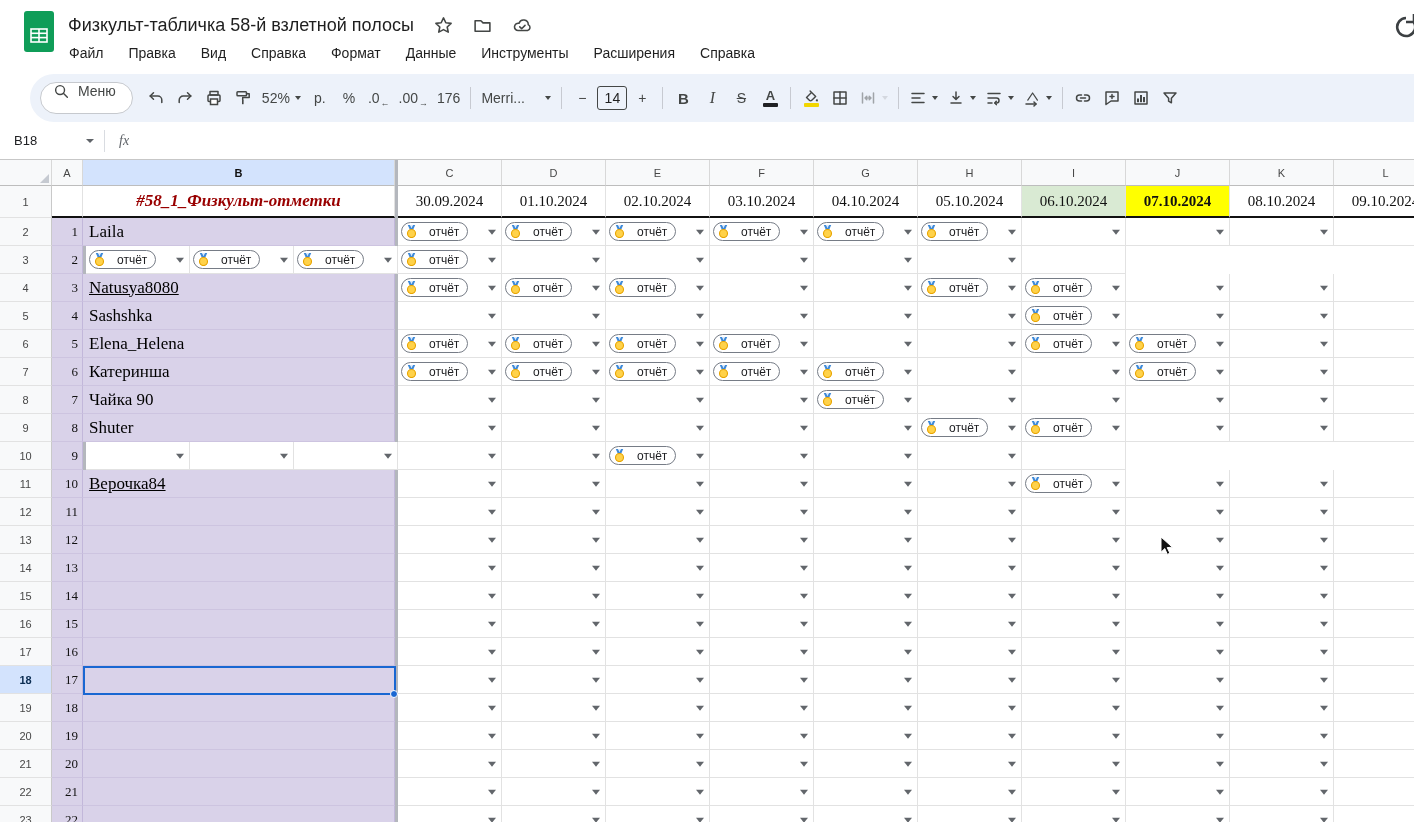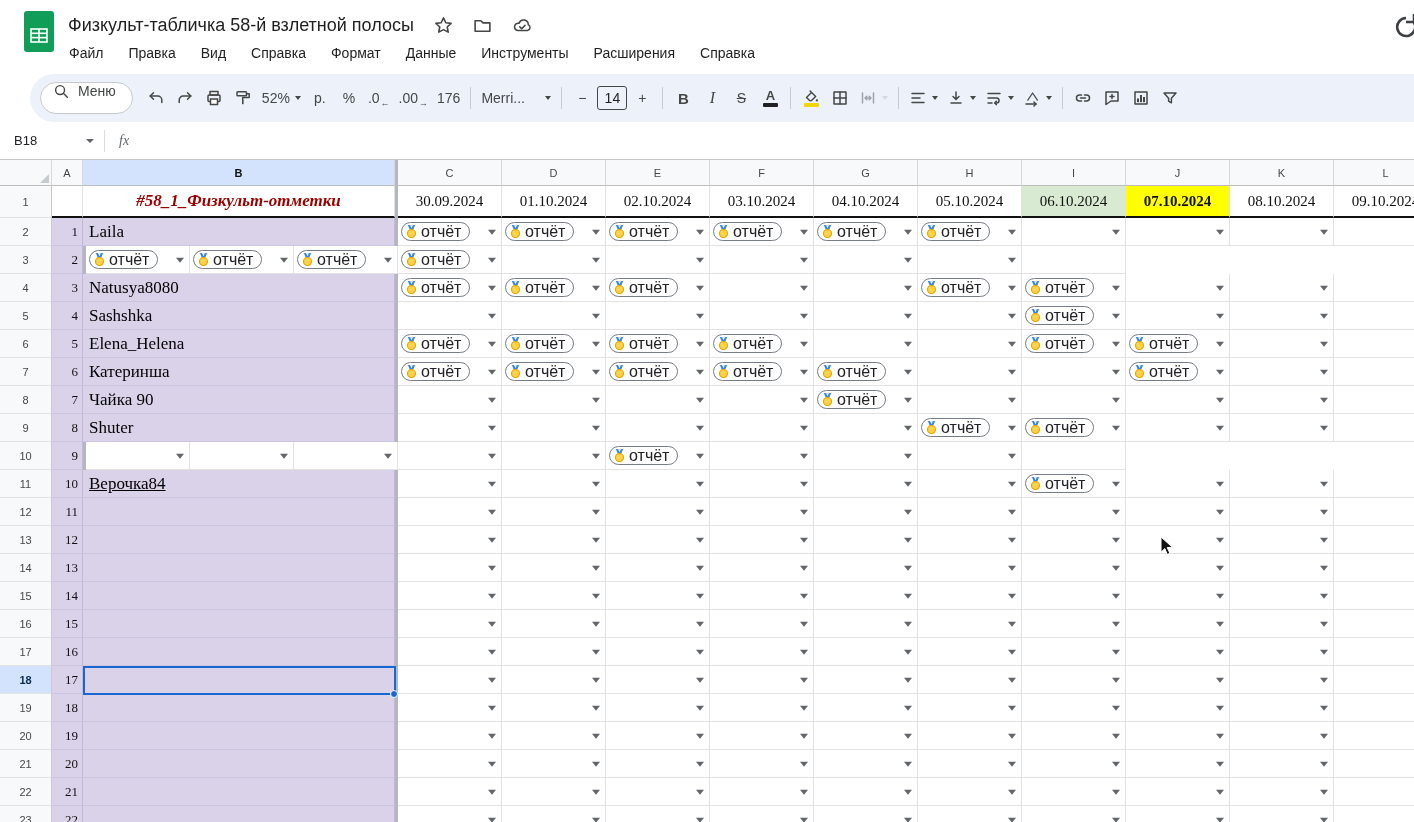--- a/index.html
+++ b/index.html
@@ -75,22 +75,22 @@
   .pcell{background:var(--purple);border-right:1px solid #c2b7da;border-bottom:1px solid #cdc4e0;cursor:cell}
   .num{display:flex;align-items:center;justify-content:flex-end;padding-right:4px;
     font-family:"Liberation Serif",serif;font-size:13px;color:#111}
   .name{display:flex;align-items:center;padding-left:6px;font-family:"Liberation Serif",serif;
     font-size:17px;color:#000;white-space:nowrap}
   .name.u{text-decoration:underline}
   .dcell{background:#fff;border-right:1px solid #e2e2e2;border-bottom:1px solid #e2e2e2;
     display:flex;align-items:center;cursor:cell}
   .arrow{position:absolute;right:5px;top:50%;transform:translateY(-45%);width:0;height:0;
     border-left:4px solid transparent;border-right:4px solid transparent;border-top:5px solid #62666b;cursor:pointer}
-  .chip{display:inline-flex;align-items:center;gap:3px;height:19px;padding:0 8px 0 3px;margin-left:3px;
-    border:1px solid #767c86;border-radius:10px;background:#fff;font-size:16px;color:#202124;cursor:pointer}
+  .chip{display:inline-flex;align-items:center;gap:11px;height:19px;padding:0 8px 0 3px;margin-left:3px;
+    border:1px solid #767c86;border-radius:10px;background:#fff;font-size:12px;color:#202124;cursor:pointer}
   .sel-outline{position:absolute;left:83px;top:506px;width:313px;height:29px;
     border:2px solid var(--selblue);pointer-events:none;z-index:4}
   .handle{position:absolute;left:390px;top:530px;width:8px;height:8px;border-radius:50%;
     background:var(--selblue);border:1px solid #fff;z-index:5;cursor:crosshair}
   .cursor{position:absolute;left:1160px;top:536px;z-index:50;pointer-events:none}
 </style>
 </head>
 <body>
 
 <div class="hdr">
@@ -504,21 +504,21 @@
         <span class="arrow"></span>
       </div>
       <div class="cell dcell" style="width: 104px;">
         <span class="arrow"></span>
       </div>
       <div class="cell dcell" style="width: 104px;"></div>
     </div>
     <div class="grow" style="height: 28px;">
       <div class="cell gut" style="width: 52px;">4</div>
       <div class="cell pcell num" style="width: 31px;">3</div>
-      <div class="cell pcell name" style="width: 312px;">Natusya8080</div>
+      <div class="cell pcell name" style="width: 312px; text-decoration: underline;">Natusya8080</div>
       <div class="cell vdiv" style="width: 3px;"></div>
       <div class="cell dcell" style="width: 104px;">
         <span class="chip">
           <svg width="13" height="13" viewBox="0 0 14 14">
             <polygon points="3,0 5.6,0 7,3.2 8.4,0 11,0 8.8,5.2 5.2,5.2" fill="#3f8ad8"></polygon>
             <polygon points="5.6,0 7,3.2 8.4,0" fill="#dbe9fb"></polygon>
             <circle cx="7" cy="9.2" r="4.3" fill="#ffd24a" stroke="#e8a400" stroke-width="1.2"></circle>
           </svg>
           <span class="chip-t">отчёт</span>
         </span>

